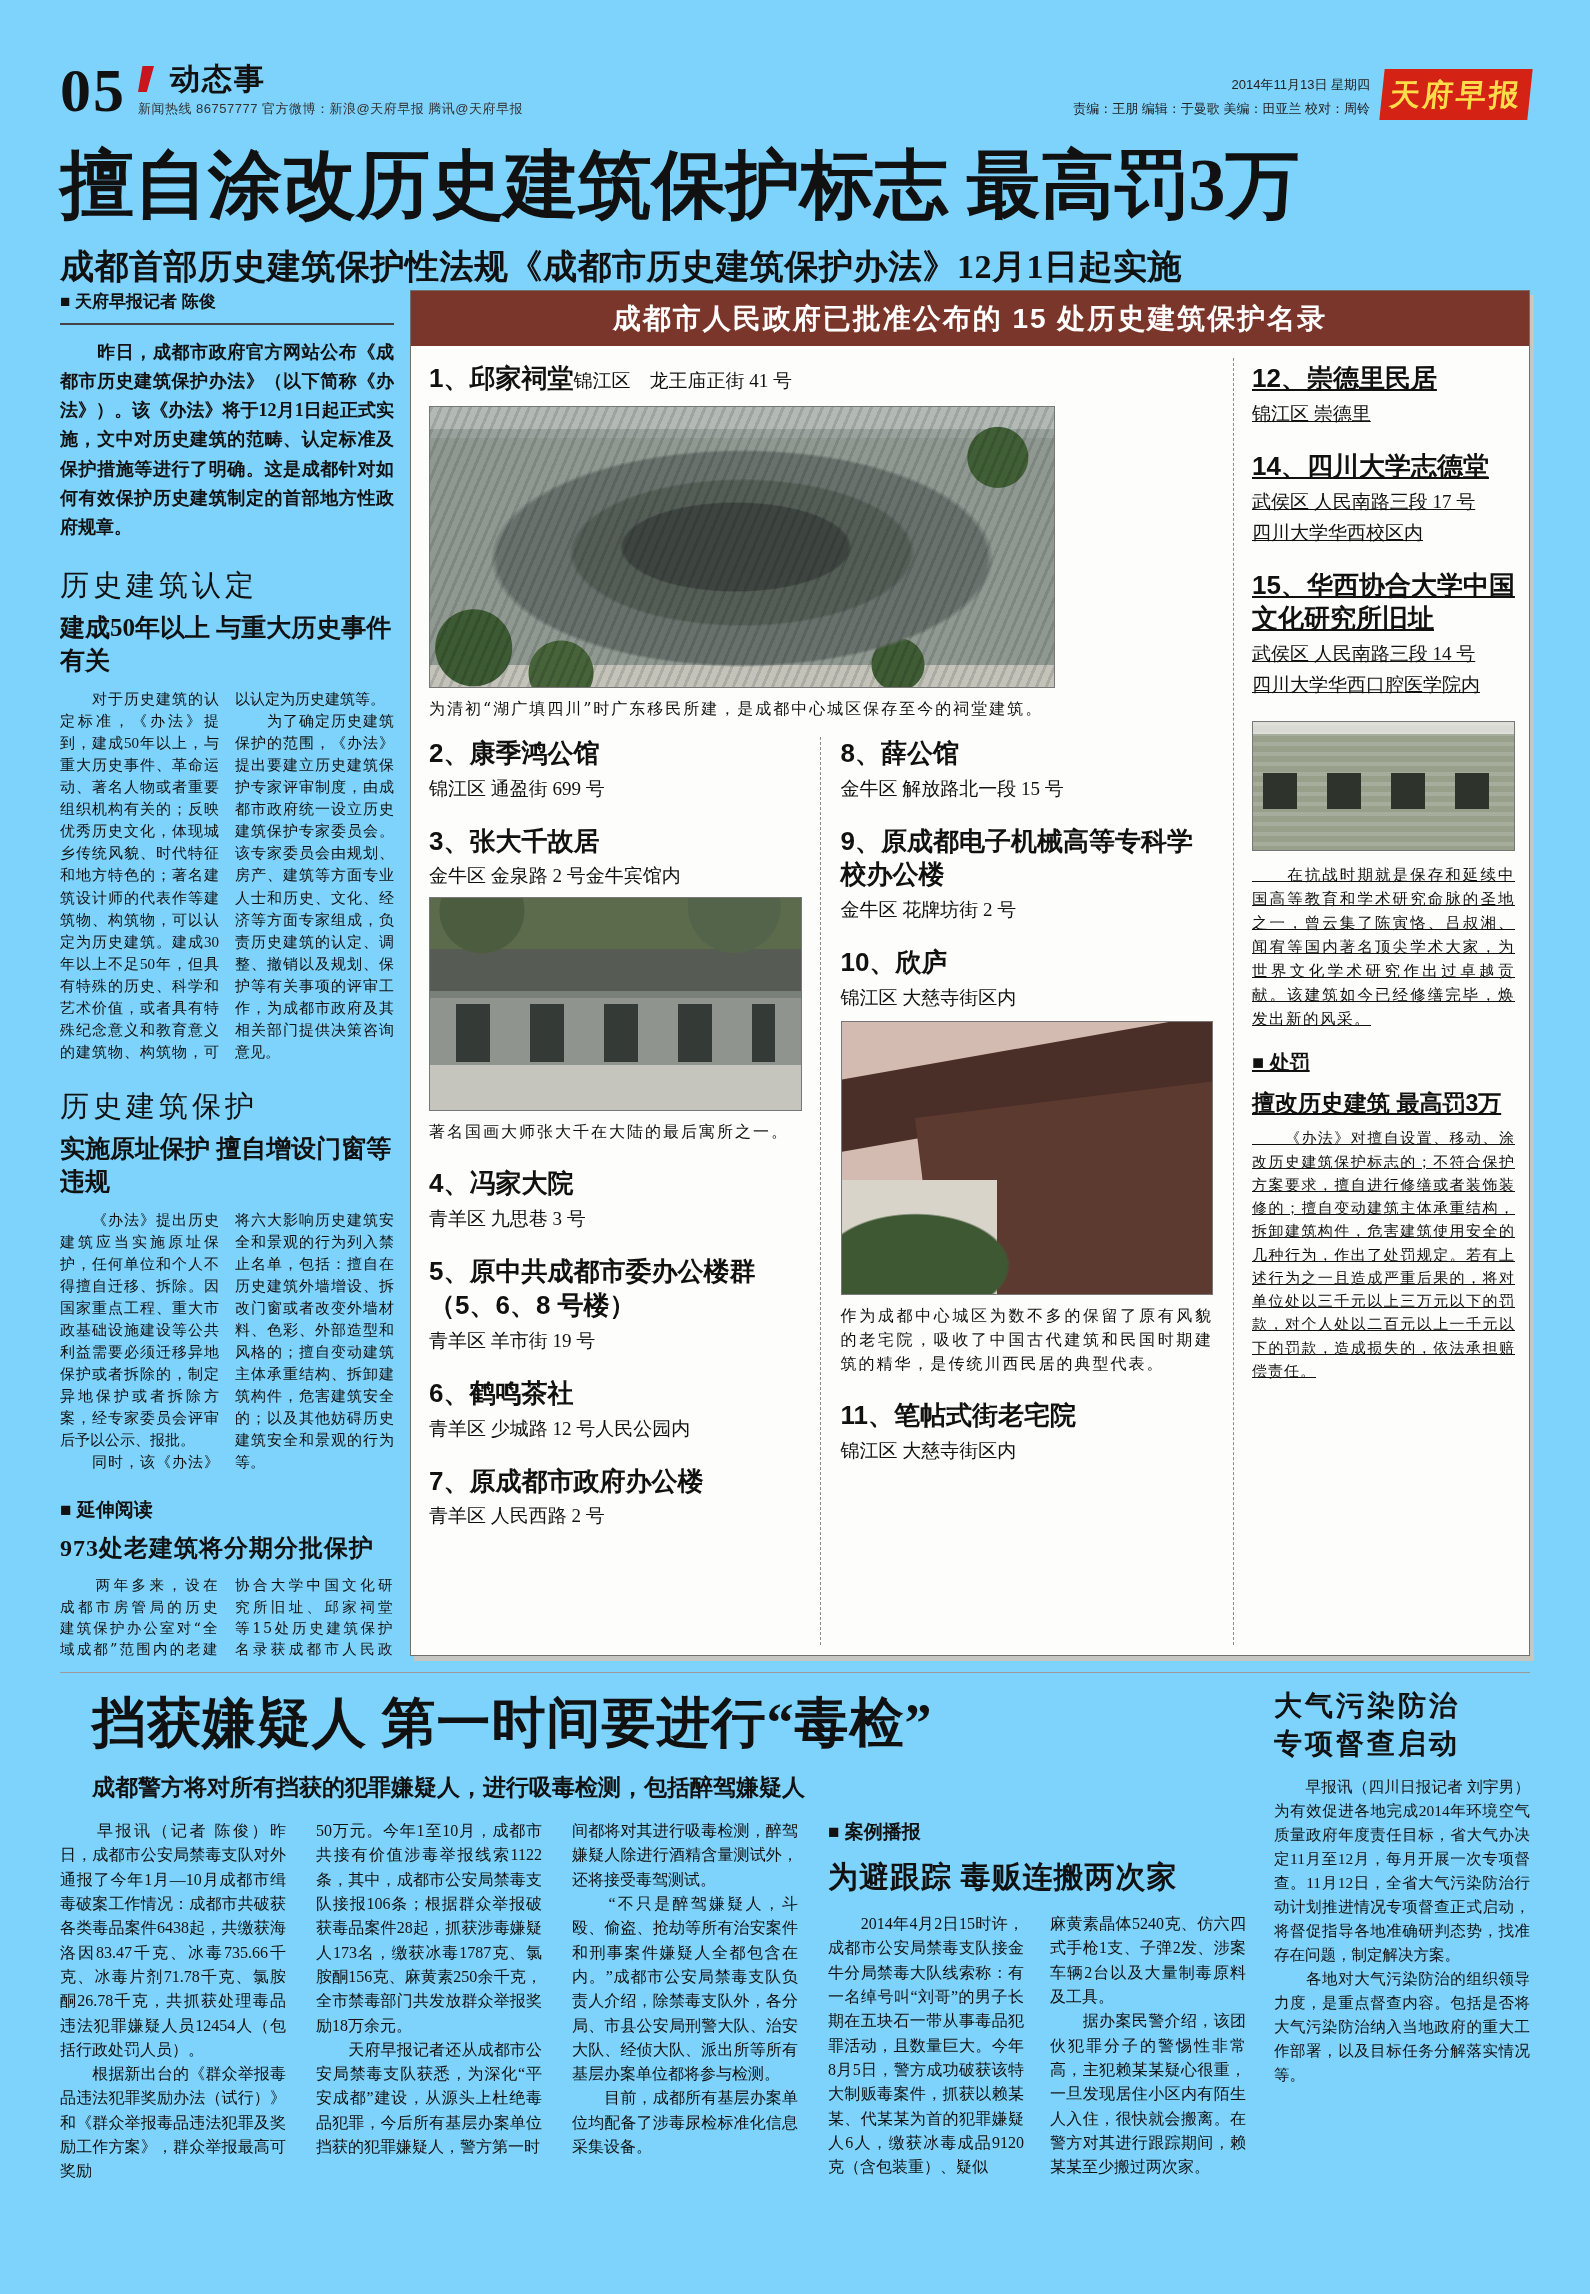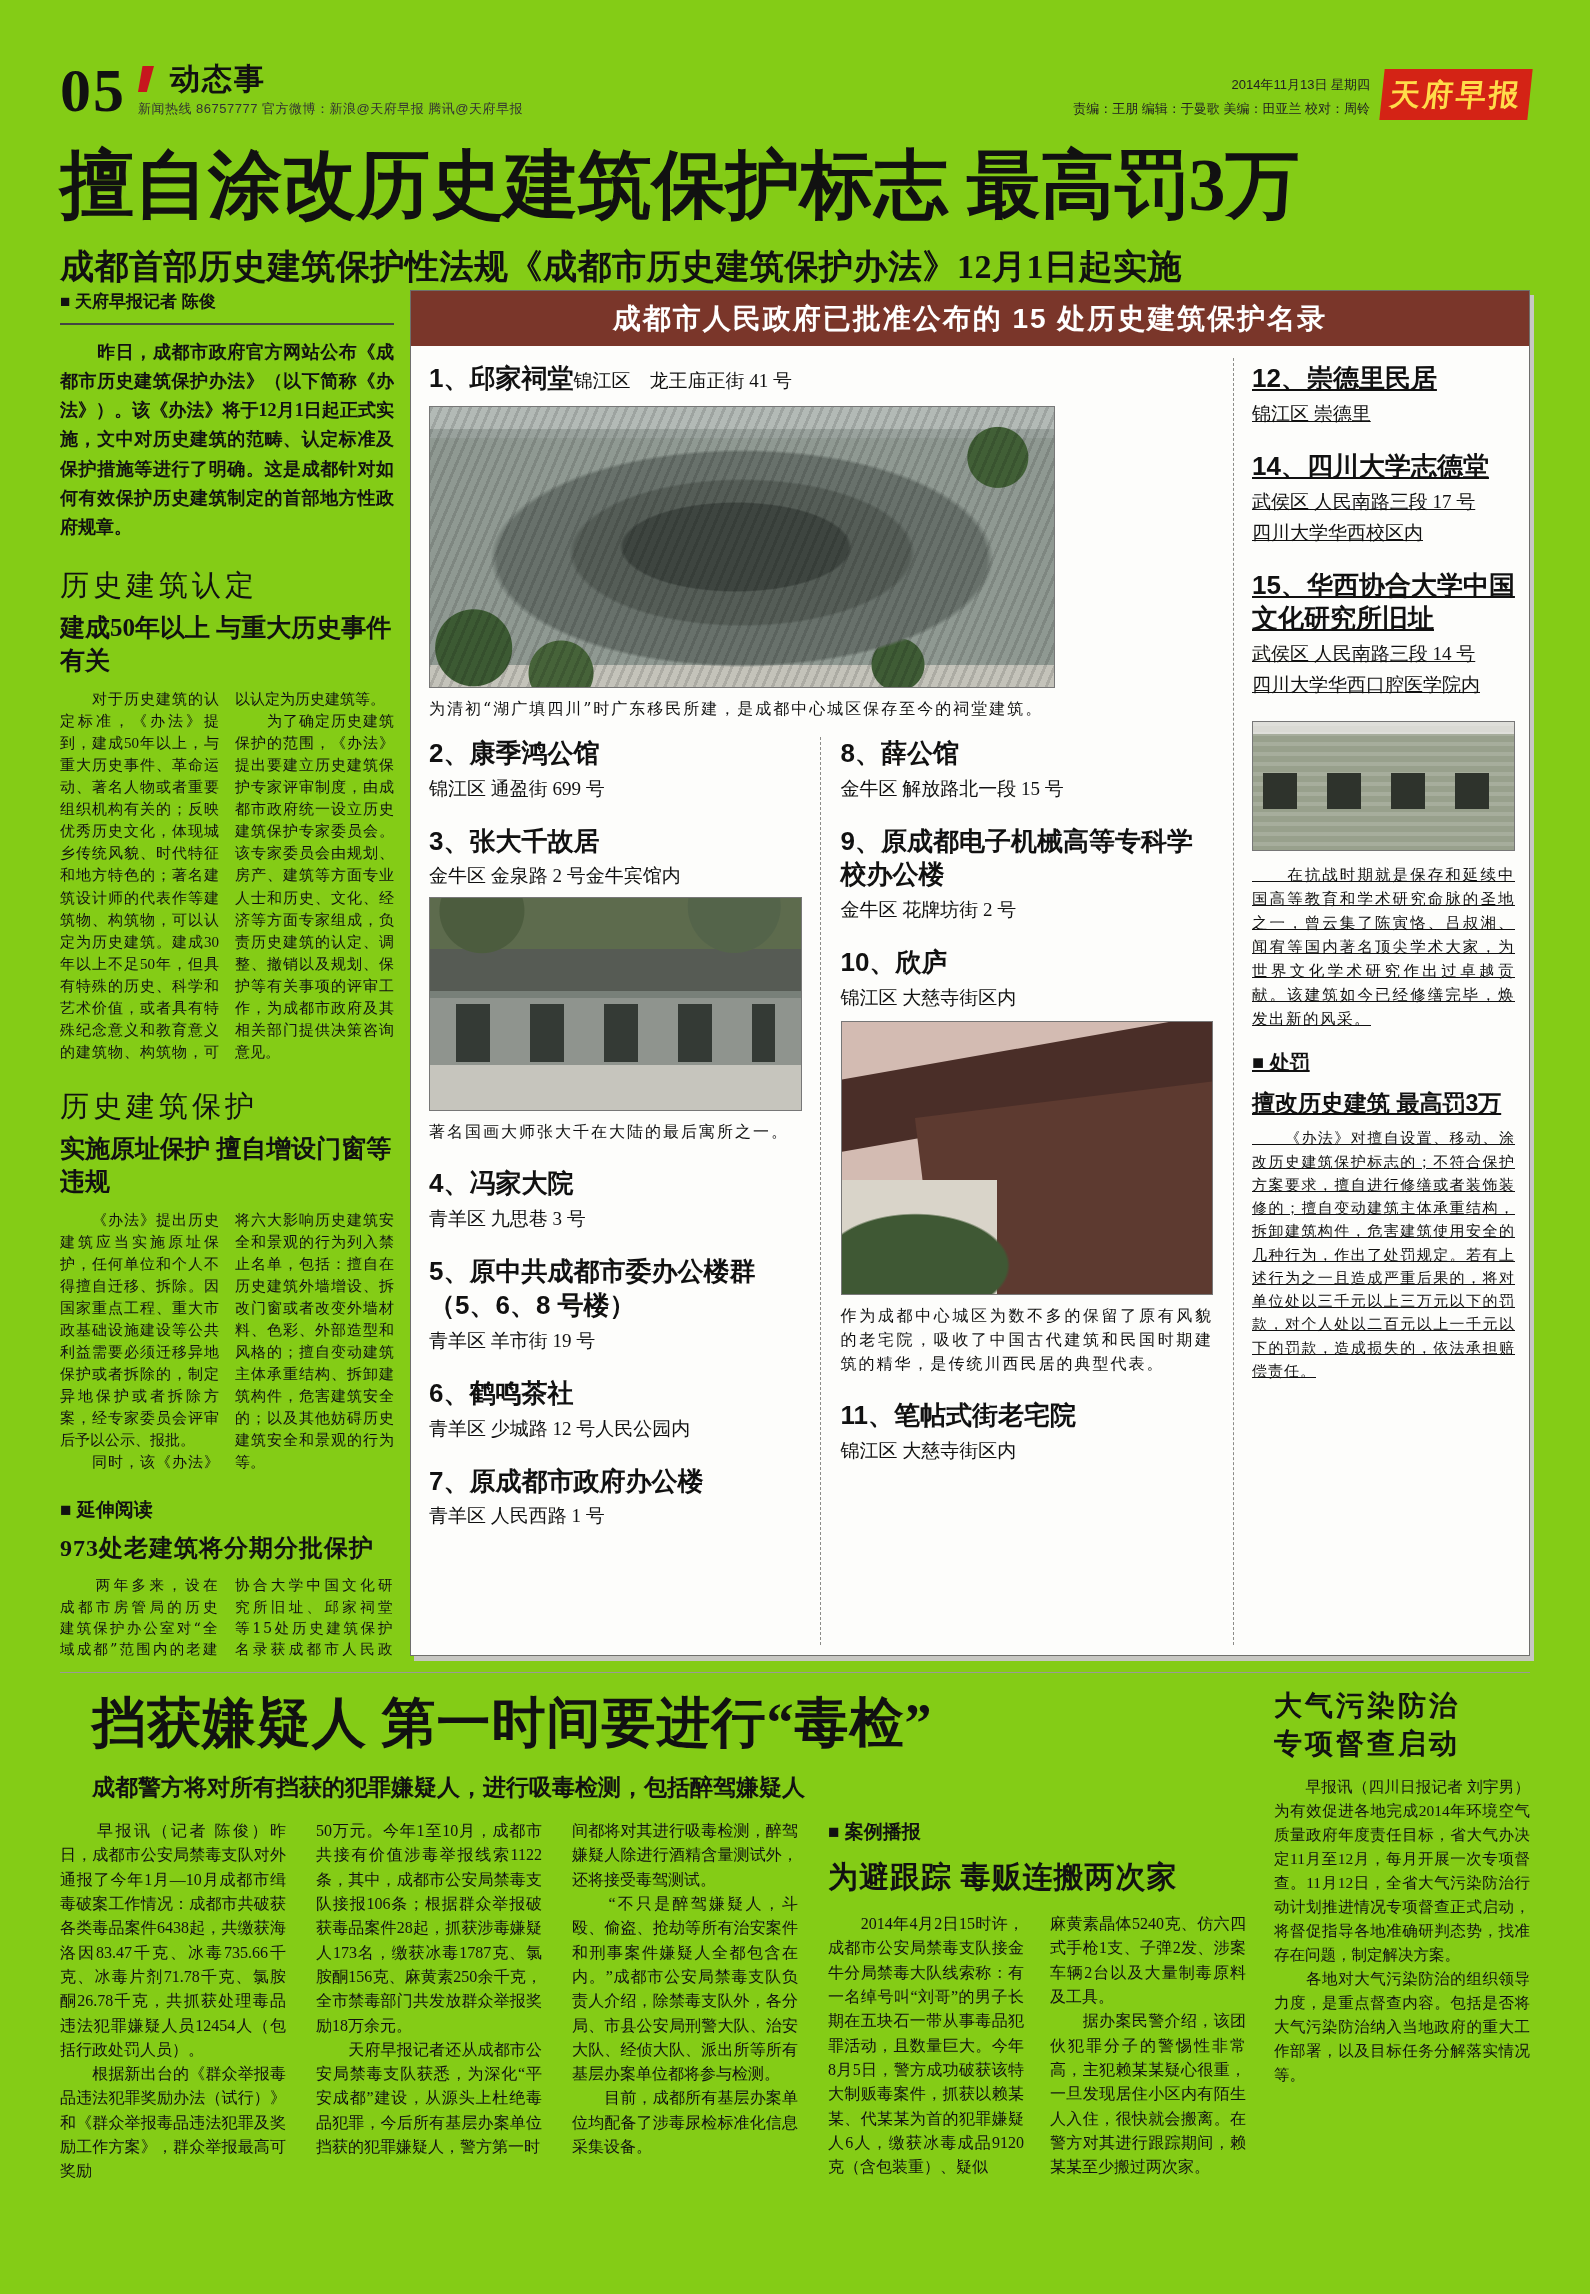--- a/index.html
+++ b/index.html
@@ -1,18 +1,18 @@
 <!DOCTYPE html>
 <html><head>
 <meta charset="utf-8">
 <style>
   html,body{margin:0;padding:0;background:#e8e8e4;}
   .page{
     width:1590px;height:2294px;box-sizing:border-box;position:relative;
-    margin:0 auto;background:#84cc16;color:#111;overflow:hidden;
+    margin:0 auto;background:#7dd3fc;color:#111;overflow:hidden;
     padding:44px 60px 30px;
     font-family:"Liberation Serif", serif;
   }
   
   .hdr{display:flex;justify-content:space-between;align-items:flex-end;height:76px;}
   .hdr-left{display:flex;align-items:flex-end;gap:12px;}
   .page-num{font:700 62px "Liberation Serif",serif;line-height:.95;letter-spacing:2px;}
   .hdr-sec{display:flex;flex-direction:column;gap:6px;padding-bottom:2px;}
   .sec-line{display:flex;align-items:flex-start;gap:16px;}
   .red-slash{width:16px;height:26px;background:#c7161e;clip-path:polygon(28% 0,100% 0,55% 100%,0 100%);margin-top:2px;}
@@ -198,21 +198,21 @@
               <div class="pitem">
                 <div class="item-title">5、原中共成都市委办公楼群（5、6、8 号楼）</div>
                 <div class="item-addr">青羊区 羊市街 19 号</div>
               </div>
               <div class="pitem">
                 <div class="item-title">6、鹤鸣茶社</div>
                 <div class="item-addr">青羊区 少城路 12 号人民公园内</div>
               </div>
               <div class="pitem">
                 <div class="item-title">7、原成都市政府办公楼</div>
-                <div class="item-addr">青羊区 人民西路 1 号</div>
+                <div class="item-addr">青羊区 人民西路 2 号</div>
               </div>
             </div>
 
             <div class="pcolB">
               <div class="pitem">
                 <div class="item-title">8、薛公馆</div>
                 <div class="item-addr">金牛区 解放路北一段 15 号</div>
               </div>
               <div class="pitem">
                 <div class="item-title">9、原成都电子机械高等专科学校办公楼</div>

